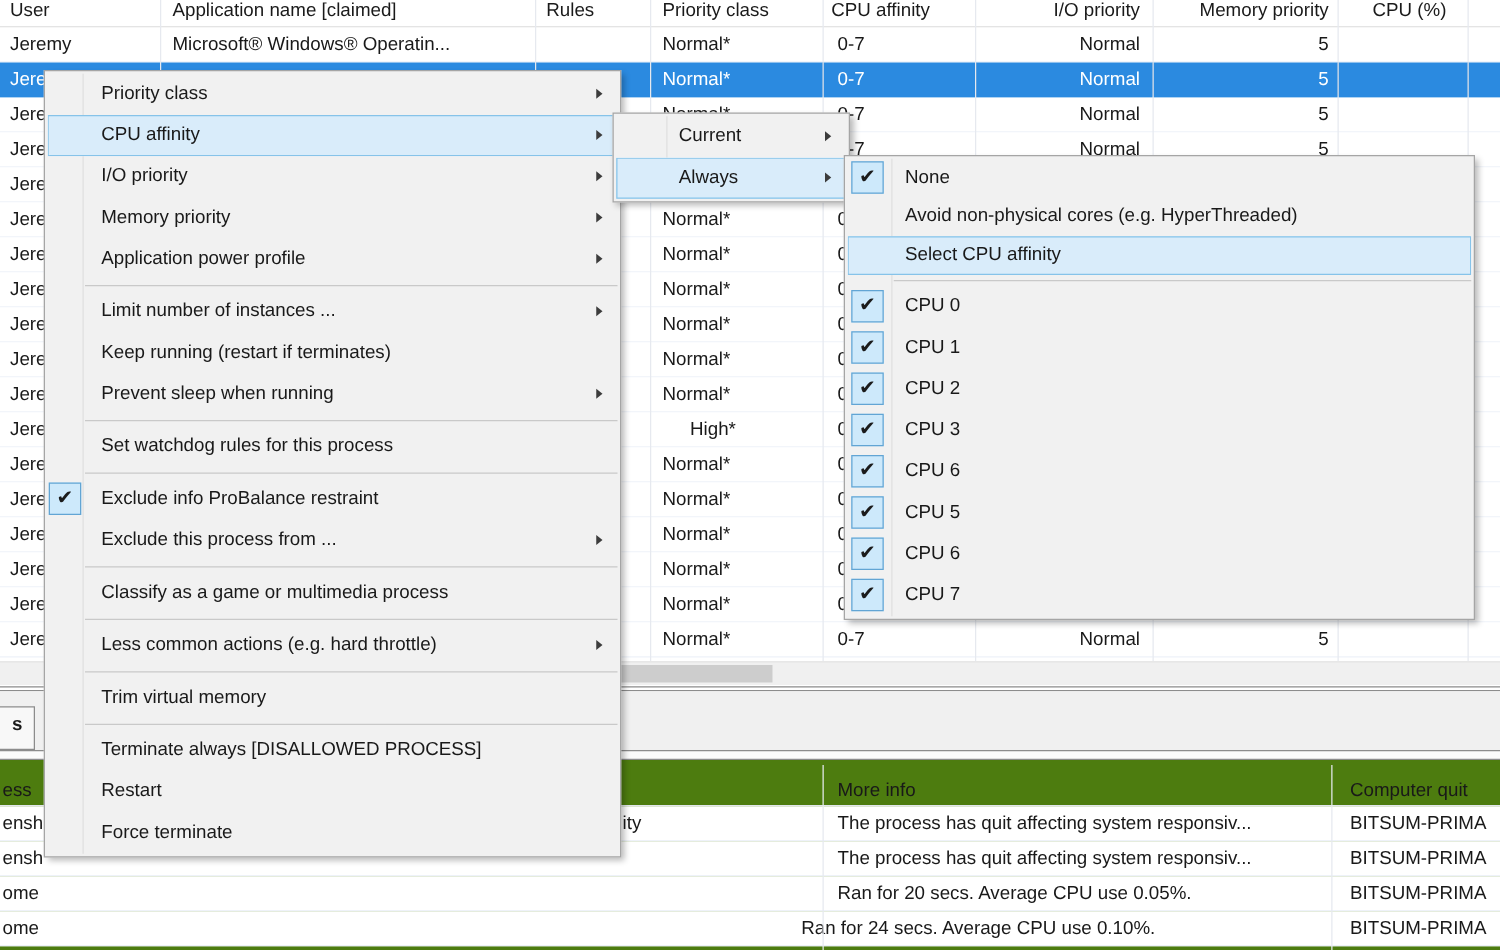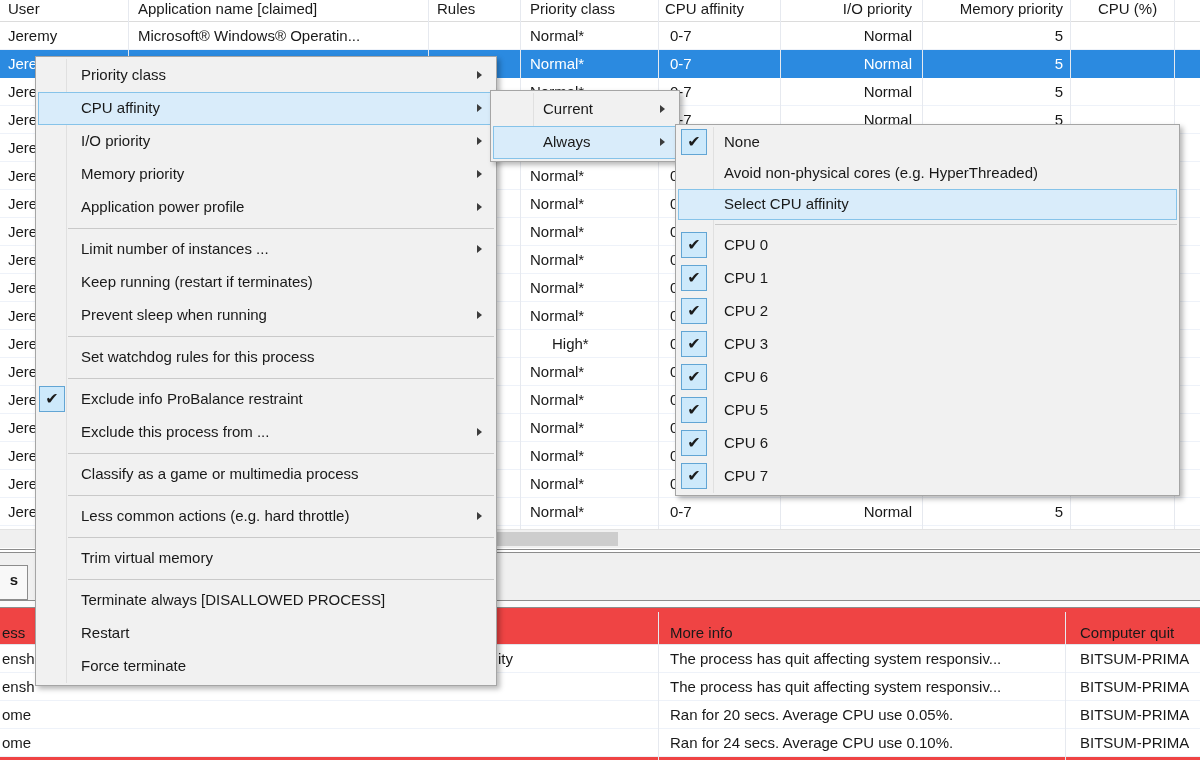--- a/index.html
+++ b/index.html
@@ -25,21 +25,21 @@
   #split1{position:absolute;left:0;top:549px;width:1200px;height:4px;background:#fff;
           border-top:1px solid #8c8c8c;border-bottom:1px solid #8c8c8c;box-sizing:border-box;}
   #tabstrip{position:absolute;left:0;top:553px;width:1200px;height:47px;background:#f0f0f0;}
   #tab-s{position:absolute;left:-10px;top:12px;width:38px;height:35px;background:#f8f8f8;
          border:1px solid #8c8c8c;box-sizing:border-box;}
   #tab-s span{position:absolute;right:9px;top:5px;font-weight:bold;}
   #split2{position:absolute;left:0;top:600px;width:1200px;height:8px;background:#fbfbfb;
           border-top:1px solid #8c8c8c;border-bottom:1px solid #8c8c8c;box-sizing:border-box;}
 
   
-  #log{position:absolute;left:0;top:608px;width:1200px;height:152px;background:#ef4444;}
+  #log{position:absolute;left:0;top:608px;width:1200px;height:152px;background:#4d7c0f;}
   #log-header{position:absolute;left:0;top:4px;width:1200px;height:33px;border-bottom:1px solid #e2e6ec;box-sizing:border-box;}
   .log-hdr-cell{position:absolute;top:12px;white-space:nowrap;}
   .log-row{position:absolute;left:0;width:1200px;height:28px;border-bottom:1px solid #eef2f9;box-sizing:border-box;background:#fff;}
   .log-cell{position:absolute;top:5px;white-space:nowrap;}
   .logvline{position:absolute;top:4px;width:1px;height:148px;background:#e6e9ef;}
 
   
   .menu{position:absolute;background:#f1f1f1;border:1px solid #a5a5a5;box-sizing:border-box;
         box-shadow:3px 3px 5px rgba(0,0,0,0.28);padding-top:2px;padding-bottom:2px;}
   .gutter-line{position:absolute;top:2px;bottom:2px;width:1px;background:#e0e0e0;}
@@ -309,21 +309,21 @@
         </div>
         <div class="log-row" style="top: 93px;">
           <span class="log-cell" style="left: 2px;">ome</span>
           <span class="log-cell" style="left: 498px;"></span>
           <span class="log-cell" style="left: 670px;">Ran for 20 secs. Average CPU use 0.05%.</span>
           <span class="log-cell" style="left: 1080px;">BITSUM-PRIMA</span>
         </div>
         <div class="log-row" style="top: 121px;">
           <span class="log-cell" style="left: 2px;">ome</span>
           <span class="log-cell" style="left: 498px;"></span>
-          <span class="log-cell" style="left: 670px;">Ran for 24 secs. Average CPU use 0.10%.</span>
+          <span class="log-cell" style="left: 641px;">Ran for 24 secs. Average CPU use 0.10%.</span>
           <span class="log-cell" style="left: 1080px;">BITSUM-PRIMA</span>
         </div>
       </div>
     <div class="logvline" style="left:658px"></div>
     <div class="logvline" style="left:1065px"></div>
   </div>
 
   <div id="context-menu" class="menu" style="left:35px;top:56px;width:462px;">
     <div class="gutter-line" style="left:30px"></div>
   <div class="menu-item">

